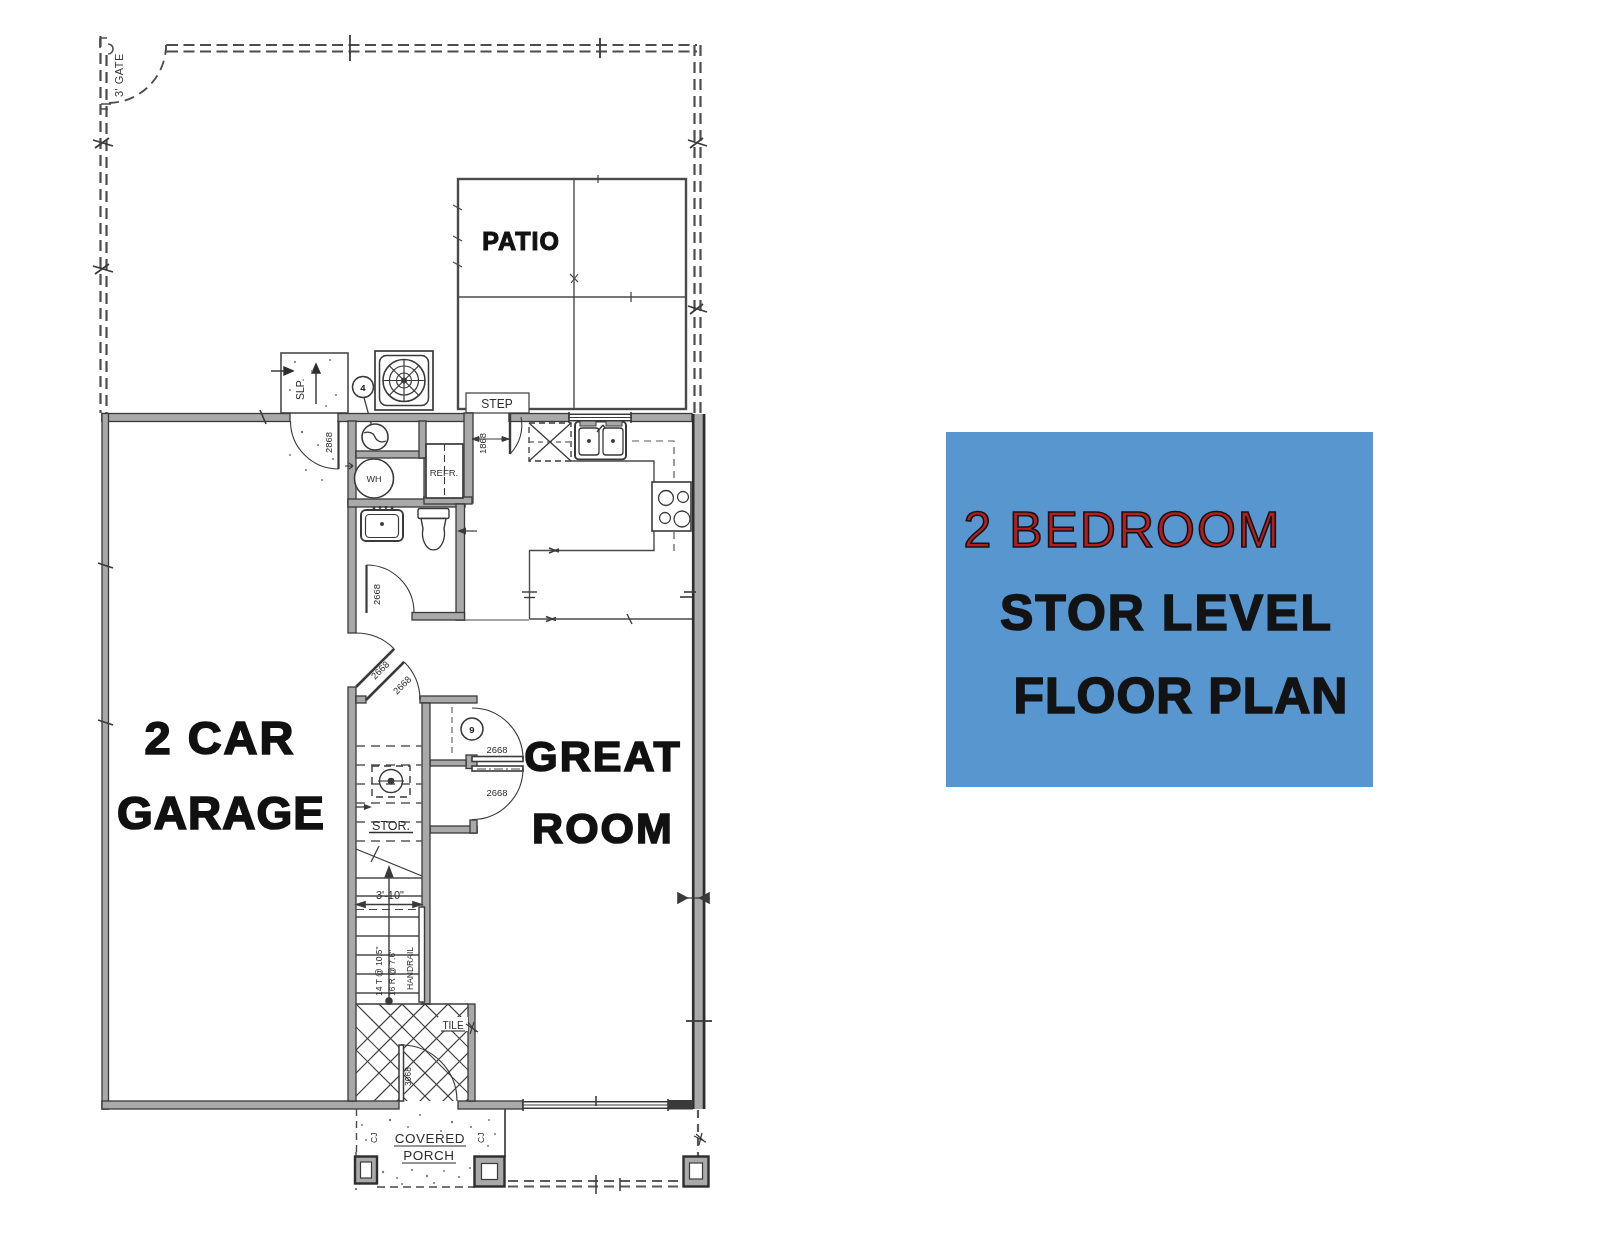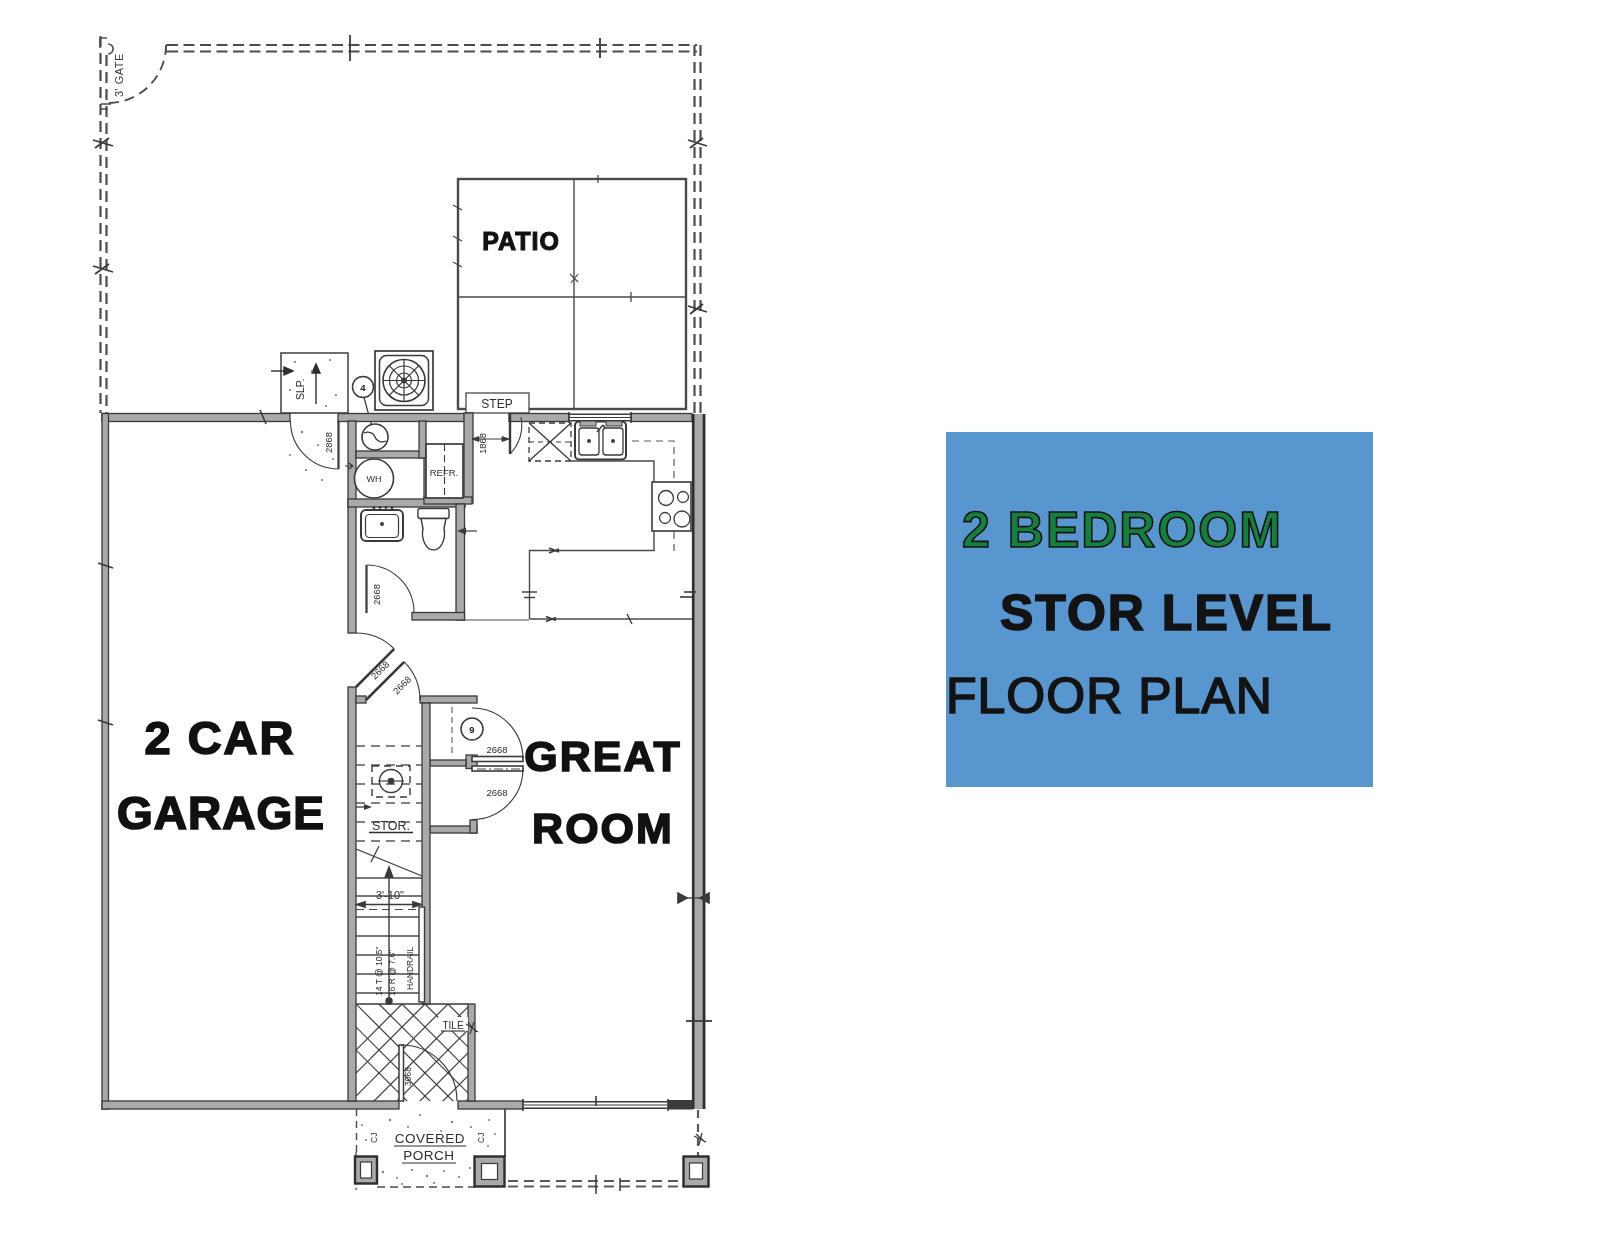--- a/index.html
+++ b/index.html
@@ -490,18 +490,18 @@
 <text x="220" y="754" font-size="47" font-weight="bold" letter-spacing="2" fill="#111" stroke="#111" stroke-width="1.7" text-anchor="middle">2 CAR</text>
 <text x="221" y="829" font-size="46" font-weight="bold" letter-spacing="1" fill="#111" stroke="#111" stroke-width="1.7" text-anchor="middle">GARAGE</text>
 
 <text x="603" y="771" font-size="43" font-weight="bold" letter-spacing="2" fill="#111" stroke="#111" stroke-width="1.6" text-anchor="middle">GREAT</text>
 <text x="603" y="843" font-size="43" font-weight="bold" letter-spacing="2" fill="#111" stroke="#111" stroke-width="1.6" text-anchor="middle">ROOM</text>
 
 </svg>
 
 <div style="position:absolute;left:946px;top:432px;width:427px;height:355px;background:#5896cf;"></div>
 
-<div style="position:absolute;left:946px;top:505px;width:353px;text-align:center;font-weight:bold;font-size:50px;letter-spacing:2px;color:#15803d;line-height:1;-webkit-text-stroke:1.6px #131313;">2 BEDROOM</div>
+<div style="position:absolute;left:946px;top:505px;width:353px;text-align:center;font-weight:normal;font-size:50px;letter-spacing:2px;color:#b91c1c;line-height:1;-webkit-text-stroke:1.6px #131313;">2 BEDROOM</div>
 
 <div style="position:absolute;left:953px;top:588px;width:427px;text-align:center;font-weight:bold;font-size:50px;letter-spacing:2px;color:#131313;line-height:1;-webkit-text-stroke:1.6px #131313;">STOR LEVEL</div>
 
-<div style="position:absolute;left:946px;top:671px;width:470px;text-align:left;font-weight:normal;font-size:50px;letter-spacing:1px;color:#131313;line-height:1;-webkit-text-stroke:1.6px #131313;">FLOOR PLAN</div>
+<div style="position:absolute;left:946px;top:671px;width:470px;text-align:center;font-weight:bold;font-size:50px;letter-spacing:1px;color:#131313;line-height:1;-webkit-text-stroke:1.6px #131313;">FLOOR PLAN</div>
 </div>
 
 </body></html>

